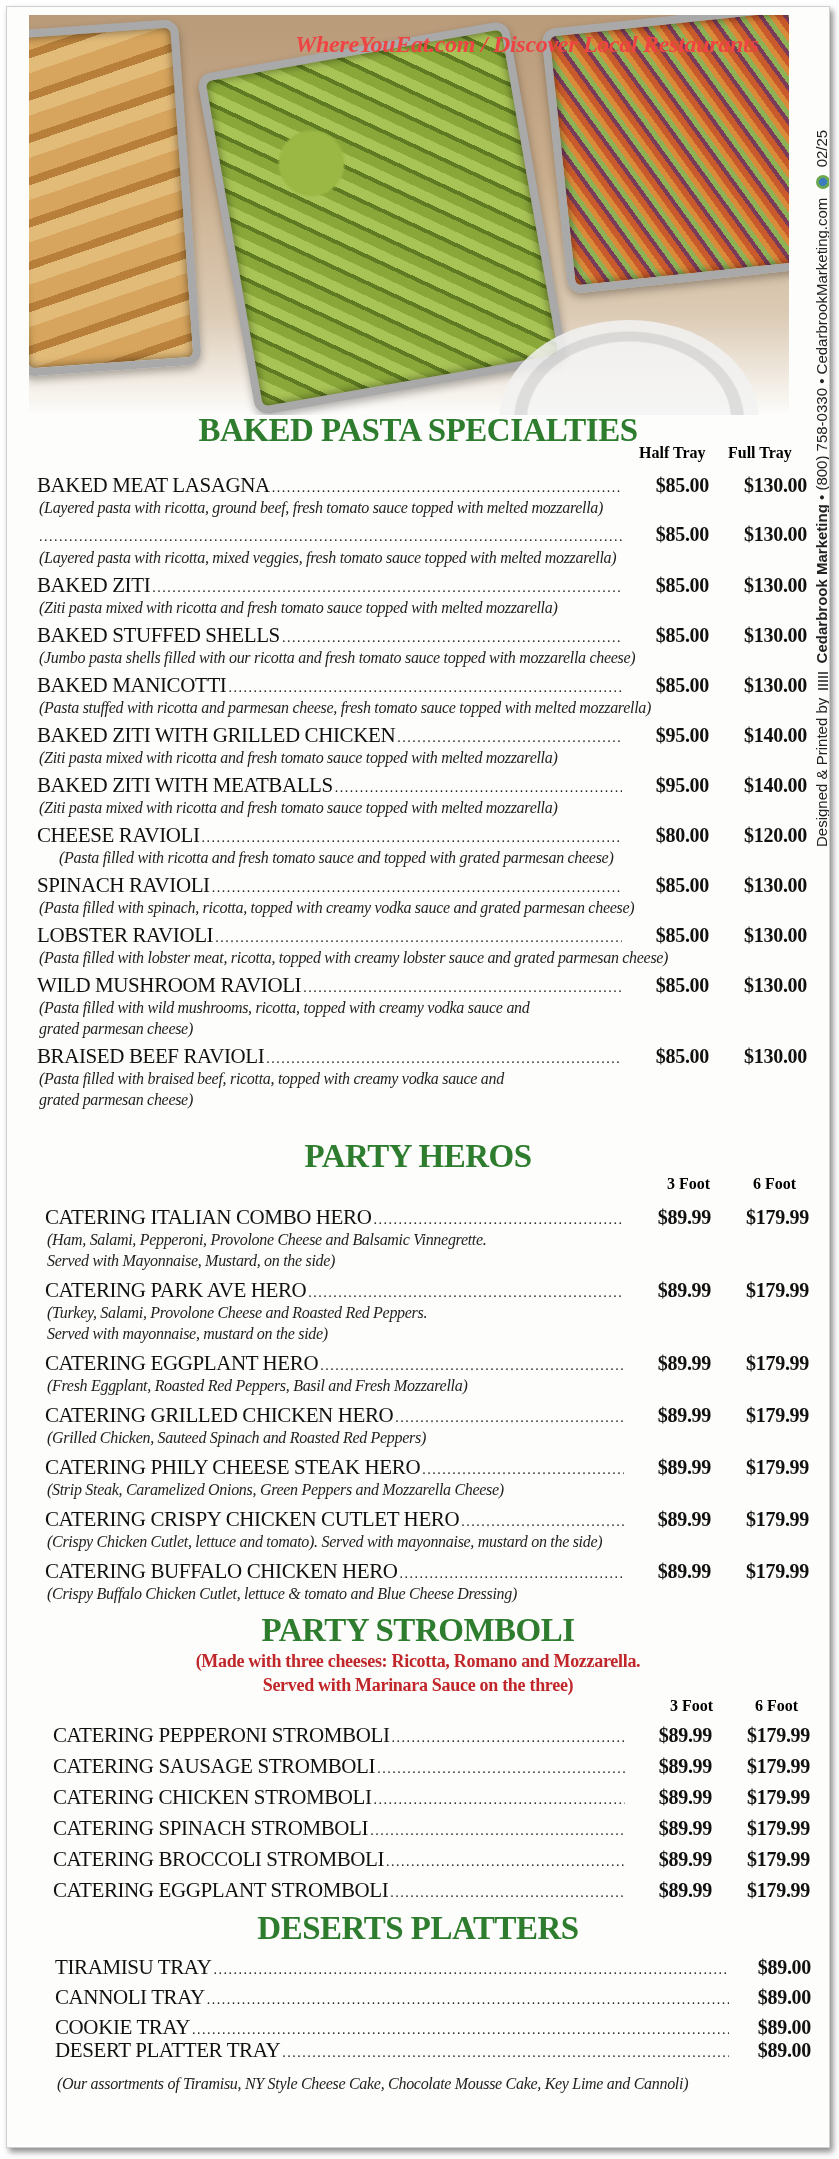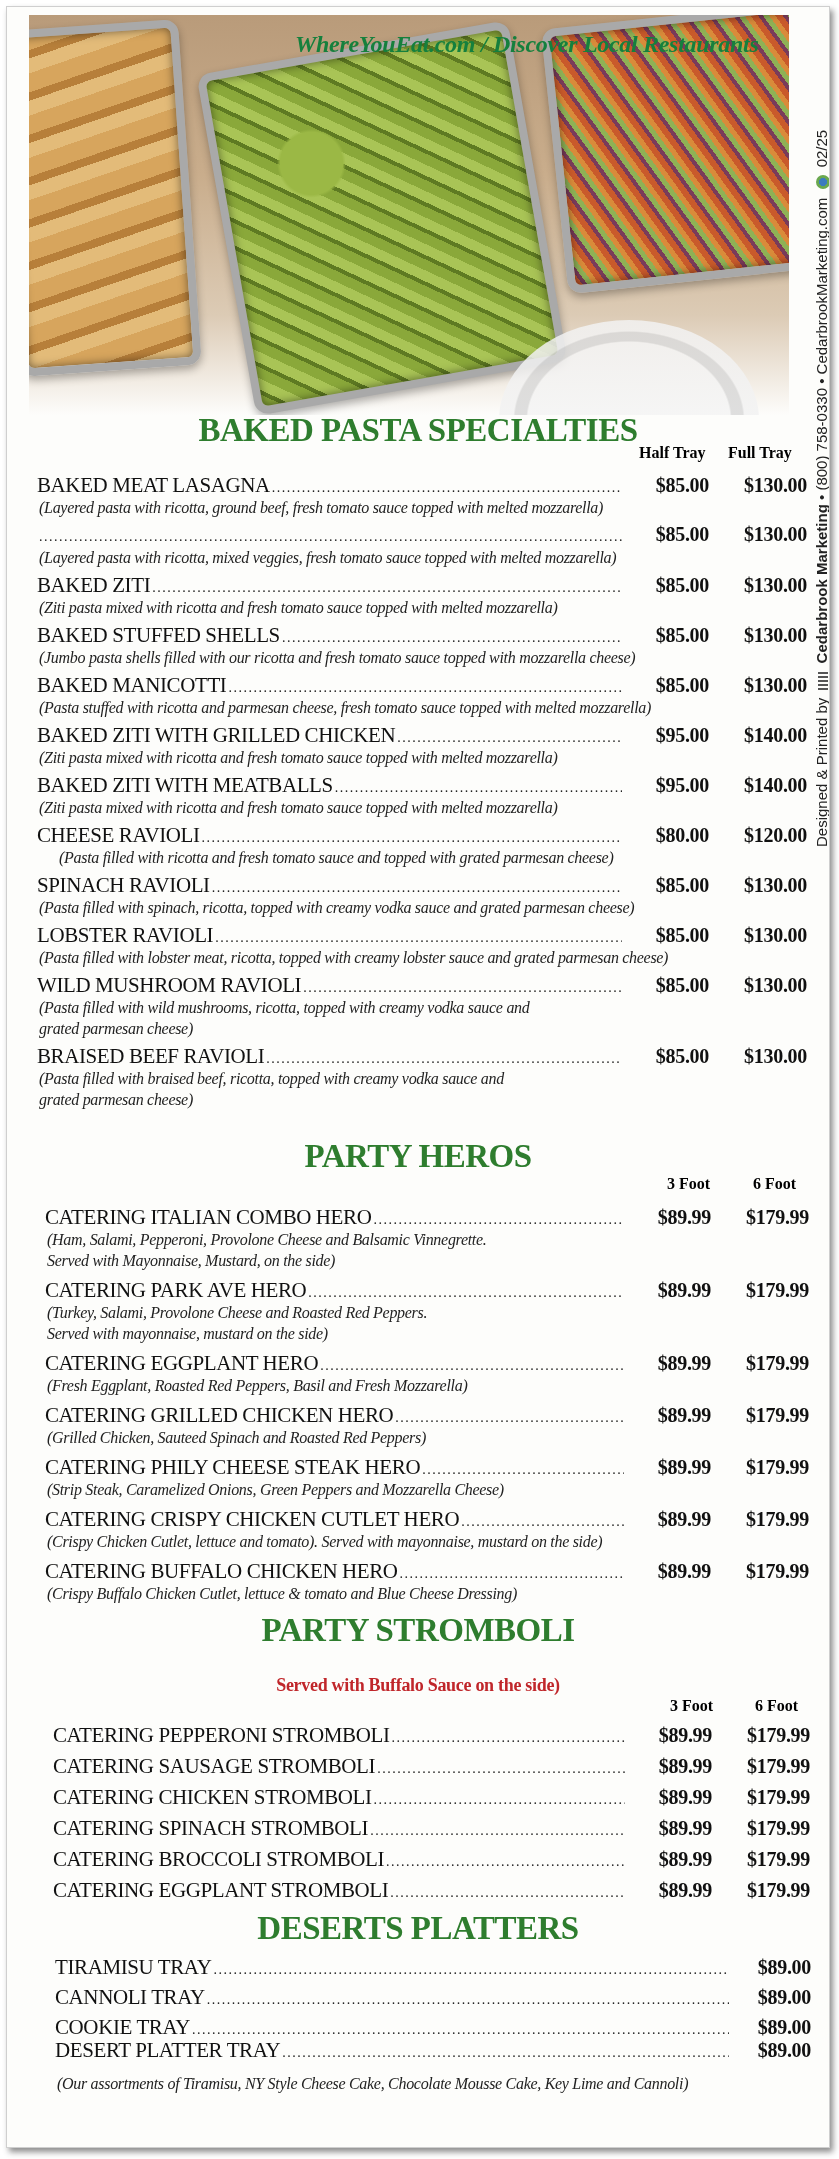--- a/index.html
+++ b/index.html
@@ -4,21 +4,21 @@
 <style>
   html,body{margin:0;padding:0;background:#ffffff;}
   body{width:839px;height:2159px;position:relative;overflow:hidden;font-family:"Liberation Serif","DejaVu Serif",serif;color:#111;}
   .page{position:absolute;left:6px;top:6px;width:822px;height:2140px;background:#fdfdfb;border:1px solid #cfcfcf;box-shadow:3px 4px 6px rgba(0,0,0,0.45);overflow:hidden;}
   .photo{position:absolute;left:22px;top:8px;width:760px;height:400px;background:linear-gradient(180deg,#b99b7a 0%,#c9ad8c 40%,#dccbb5 75%,#fdfdfb 100%);overflow:hidden;}
   .tray{position:absolute;border:8px solid #a9a9a9;border-radius:14px;box-shadow:inset 0 0 10px rgba(0,0,0,0.5),0 4px 8px rgba(0,0,0,0.3);}
   .tray.t1{left:-20px;top:10px;width:165px;height:330px;background:repeating-linear-gradient(165deg,#d7a55d 0 18px,#b77f3a 18px 26px,#e3bb79 26px 40px);transform:rotate(-4deg);}
   .tray.t2{left:195px;top:30px;width:300px;height:330px;background:radial-gradient(circle at 30% 30%,#9bb845 0 10%,transparent 11%),repeating-linear-gradient(35deg,#8aa83a 0 10px,#5e7a22 10px 14px,#a9c456 14px 24px),#7b9a30;transform:rotate(-10deg);}
   .tray.t3{left:525px;top:0px;width:250px;height:250px;background:repeating-linear-gradient(60deg,#c95a2b 0 6px,#7a3b5a 6px 10px,#8fb155 10px 15px,#d98b3a 15px 20px);transform:rotate(-6deg);}
   .plate{position:absolute;left:470px;top:305px;width:260px;height:200px;border-radius:50%;background:radial-gradient(ellipse at center,#f4f4f4 0 55%,#d9d9d9 56% 62%,#f2f2f2 63%);opacity:0.85;}
-  .watermark{position:absolute;left:288px;top:24px;font-family:"Liberation Serif",serif;font-style:italic;font-weight:bold;font-size:24px;color:#15803d;white-space:nowrap;letter-spacing:-0.3px;}
+  .watermark{position:absolute;left:288px;top:24px;font-family:"Liberation Serif",serif;font-style:italic;font-weight:bold;font-size:24px;color:#ef4444;white-space:nowrap;letter-spacing:-0.3px;}
   .sidebar-credit{position:absolute;left:806px;top:840px;transform-origin:0 0;transform:rotate(-90deg);white-space:nowrap;font-family:"Liberation Sans","DejaVu Sans",sans-serif;font-size:15px;color:#222;}
   .sidebar-credit b{font-weight:bold;}
   .credit-logo{display:inline-block;width:14px;height:14px;border-radius:50%;background:radial-gradient(circle,#3b7bbf 0 40%,#6aa84f 41%);vertical-align:middle;margin:0 4px;}
   .credit-leaf{display:inline-block;width:18px;height:10px;background:repeating-linear-gradient(90deg,#555 0 2px,transparent 2px 4px);vertical-align:middle;margin:0 4px;}
   .section-title{position:absolute;left:0;width:822px;text-align:center;font-family:"Liberation Serif",serif;font-weight:bold;color:#2e7d2e;font-size:33px;letter-spacing:-0.5px;transform:scaleY(1.05);}
   .col-head{position:absolute;font-weight:bold;color:#000000;font-size:16px;white-space:nowrap;}
   .item-row{position:absolute;display:flex;align-items:baseline;white-space:nowrap;}
   .name{font-size:21px;font-weight:normal;letter-spacing:-0.4px;flex:0 0 auto;text-transform:uppercase;}
   .dots{flex:1 1 auto;overflow:hidden;font-size:14px;letter-spacing:1.5px;margin:0 2px;color:#222;}
   .dots::before{content:"....................................................................................................................................................................................................................";}
@@ -193,21 +193,22 @@
       <div class="item-row" style="left: 38px; top: 1552px; width: 764px;">
         <span class="name">CATERING BUFFALO CHICKEN HERO</span>
         <span class="dots"></span>
         <span class="price" style="width:85px">$89.99</span>
         <span class="price" style="width:98px">$179.99</span>
       </div>
       <div class="desc" style="left: 40px; top: 1576px;">(Crispy Buffalo Chicken Cutlet, lettuce &amp; tomato and Blue Cheese Dressing)</div>
     </div>
 
   <div class="section-title" style="top:1604px">PARTY STROMBOLI</div>
-  <div class="subnote" style="top:1666px">Served with Buffalo Sauce on the side)</div>
+  <div class="subnote" style="top:1642px">(Made with three cheeses: Ricotta, Romano and Mozzarella.</div>
+  <div class="subnote" style="top:1666px">Served with Marinara Sauce on the three)</div>
   <div class="col-head" style="left:663px;top:1690px">3 Foot</div>
   <div class="col-head" style="left:748px;top:1690px">6 Foot</div>
   <div id="stromboli-list">
       <div class="item-row" style="left: 46px; top: 1716px; width: 757px;">
         <span class="name">CATERING PEPPERONI STROMBOLI</span>
         <span class="dots"></span>
         <span class="price" style="width:85px">$89.99</span>
         <span class="price" style="width:98px">$179.99</span>
       </div>
       <div class="item-row" style="left: 46px; top: 1747px; width: 757px;">

